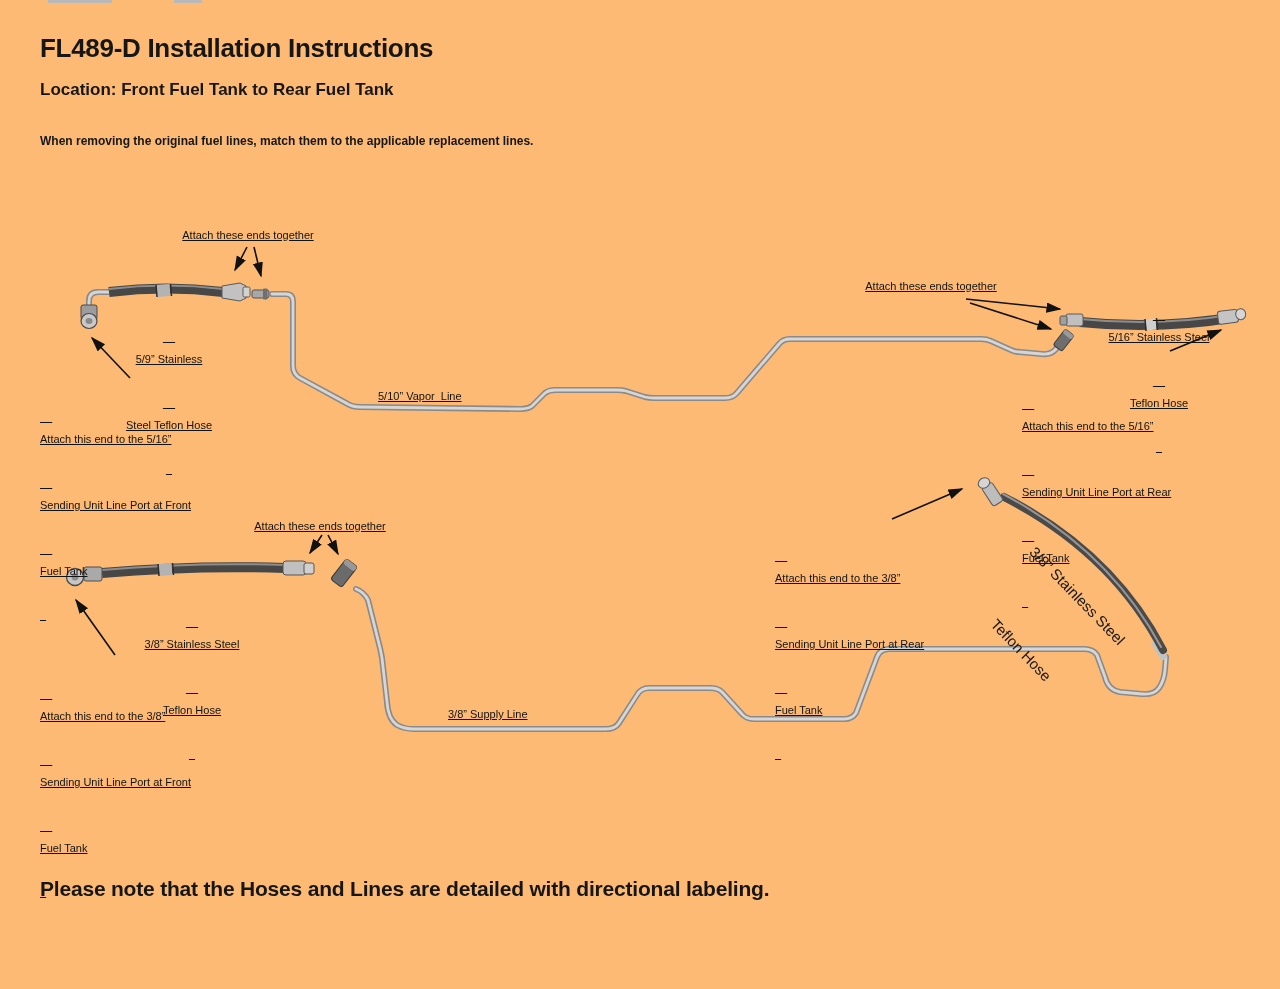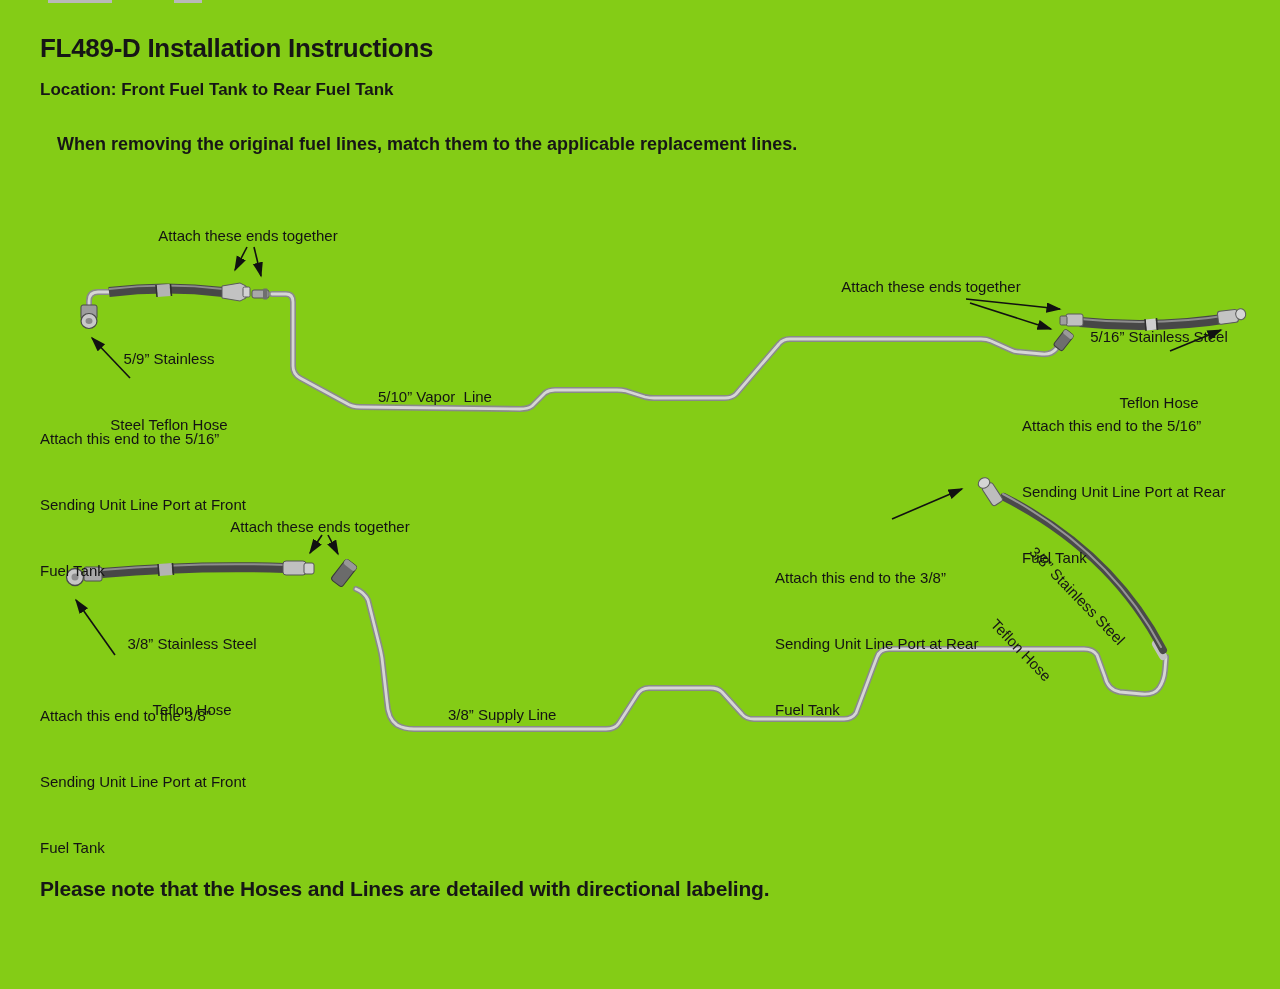--- a/index.html
+++ b/index.html
@@ -1,22 +1,22 @@
 <!DOCTYPE html>
 <html><head>
 <meta charset="utf-8">
 <style>
   html,body{margin:0;padding:0;background:#ffffff;}
-  .page{position:relative;width:1280px;height:989px;background:#84cc16;overflow:hidden;
+  .page{position:relative;width:1280px;height:989px;background:#fdba74;overflow:hidden;
         font-family:"Liberation Sans",sans-serif;color:#161616;}
   .artifact{position:absolute;background:#b9b9b9;}
   .title{position:absolute;left:40px;top:33px;font-size:26px;font-weight:700;letter-spacing:-0.3px;white-space:pre;}
   .subtitle{position:absolute;left:40px;top:80px;font-size:17px;font-weight:700;white-space:pre;}
-  .instruction{position:absolute;left:40px;top:134px;font-size:18px;font-weight:700;white-space:pre;margin-left:17px;}
-  .lbl{position:absolute;font-size:15px;line-height:21px;color:#131313;white-space:pre;}
+  .instruction{position:absolute;left:40px;top:134px;font-size:12px;font-weight:700;white-space:pre;}
+  .lbl{position:absolute;font-size:11px;line-height:21px;color:#131313;white-space:pre;text-decoration:underline;}
   .lbl.center{text-align:center;}
   .lbl.multi{line-height:22px;}
   .rot-label{position:absolute;left:1064px;top:489px;width:172px;text-align:center;
              font-size:15px;line-height:26px;transform:rotate(46deg);transform-origin:0 0;white-space:pre;}
   .footer-line{position:absolute;left:40px;font-size:21px;font-weight:700;letter-spacing:-0.2px;white-space:pre;}
   svg.diagram{position:absolute;left:0;top:0;}
   .tube-base{fill:none;stroke:#8a8a8a;stroke-width:6;stroke-linejoin:round;stroke-linecap:round;}
   .tube-core{fill:none;stroke:#d6d6d6;stroke-width:2.8;stroke-linejoin:round;stroke-linecap:round;}
   .braid{fill:none;stroke:#474747;stroke-width:10;stroke-linecap:butt;}
   .braid-hi{fill:none;stroke:#8d8d8d;stroke-width:2;stroke-linecap:butt;}

